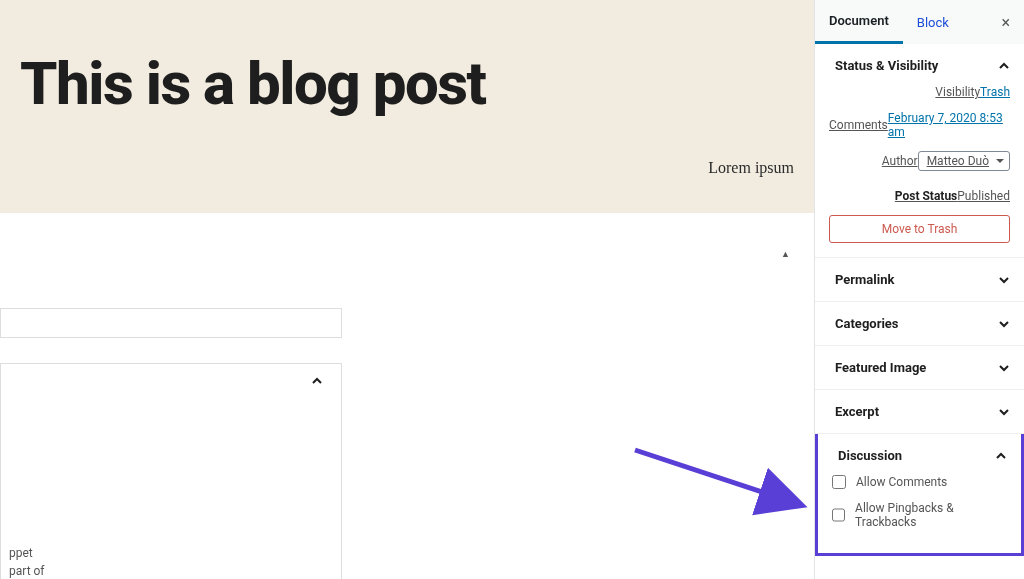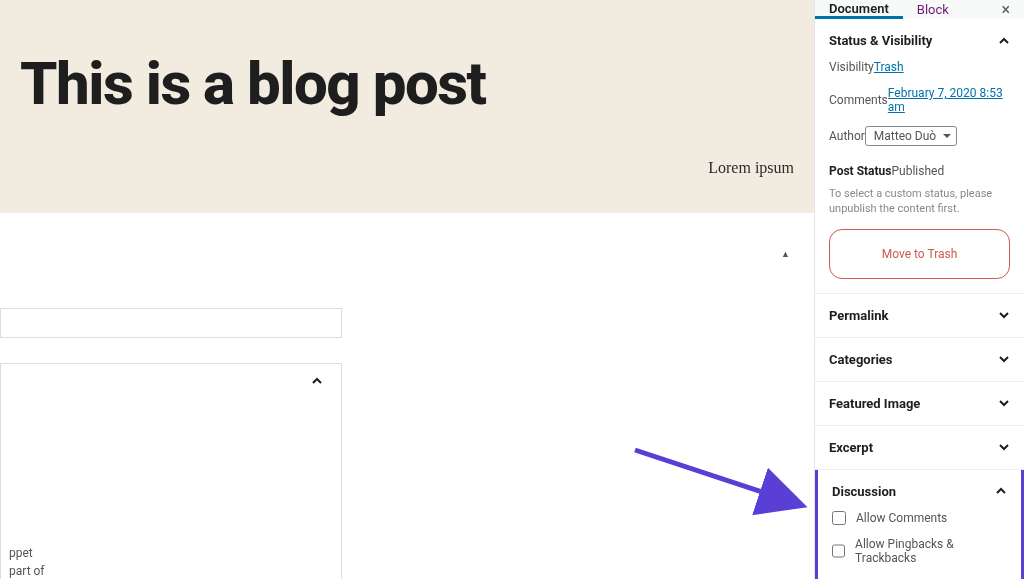--- a/index.html
+++ b/index.html
@@ -10,35 +10,35 @@
   .hero p{margin-top:40px;margin-left:30px;font-size:16px;font-family:Georgia,serif;color:#2b2b2b;text-align:right;}
   .below{position:relative;height:330px;}
   .carethint{position:absolute;top:36px;right:24px;font-size:9px;color:#555;}
   .box1{position:absolute;top:95px;left:0;width:342px;height:30px;border:1px solid #ddd;background:#fff;}
   .box2{position:absolute;top:150px;left:0;width:342px;height:230px;border:1px solid #ddd;background:#fff;padding:10px;}
   .box2 .chev{position:absolute;top:8px;right:18px;}
   .snippet{position:absolute;bottom:12px;left:8px;width:42px;font-size:12px;color:#555;line-height:1.5;}
   .arrow{position:absolute;top:440px;left:630px;width:180px;height:80px;pointer-events:none;}
   .sidebar{width:210px;border-left:1px solid #e2e4e7;display:flex;flex-direction:column;font-size:13px;color:#1e1e1e;background:#fff;}
   .tabs{display:flex;align-items:center;background:#f8f9f9;height:44px;position:relative;}
-  .tab{padding:0 14px;height:100%;display:flex;align-items:center;color:#701a75;cursor:pointer;}
+  .tab{padding:0 14px;height:100%;display:flex;align-items:center;color:#1d4ed8;cursor:pointer;}
   .tab.active{color:#191e23;font-weight:600;border-bottom:3px solid #0073aa;}
   .close{margin-left:auto;padding:0 14px;color:#555;cursor:pointer;font-size:16px;}
   .panel{padding:14px 14px;border-bottom:1px solid #eee;}
   .panel.tight{padding:14px 14px;}
-  .panel-header{display:flex;align-items:center;justify-content:space-between;font-weight:700;font-size:13px;cursor:pointer;}
-  .row{display:flex;justify-content:flex-start;align-items:center;margin-top:12px;font-size:12px;color:#555;}
+  .panel-header{display:flex;align-items:center;justify-content:space-between;font-weight:700;font-size:13px;cursor:pointer;margin-left:6px;}
+  .row{display:flex;justify-content:flex-end;align-items:center;margin-top:12px;font-size:12px;color:#555;text-decoration:underline;}
   .row:first-of-type{margin-top:6px;}
   .link{color:#0073aa;text-decoration:underline;font-size:12px;}
   .chkrow{display:flex;align-items:center;margin-top:12px;font-size:12px;color:#555;}
   .chkrow input{width:14px;height:14px;margin-right:10px;}
   .selectbox{border:1px solid #7e8993;border-radius:3px;padding:2px 20px 2px 8px;font-size:12px;position:relative;background:#fff;}
   .selectbox::after{content:"";position:absolute;right:5px;top:7px;border:4px solid transparent;border-top-color:#555;}
   .note{font-size:11px;color:#888;margin-top:8px;line-height:1.4;}
-  .trash{border:1px solid #cc5a4f;color:#cc5a4f;background:#fff;width:100%;padding:17px 0;margin-top:12px;font-size:12px;border-radius:13px;cursor:pointer;}
+  .trash{border:1px solid #cc5a4f;color:#cc5a4f;background:#fff;width:100%;padding:6px 0;margin-top:12px;font-size:12px;border-radius:3px;cursor:pointer;}
   .chevron{width:12px;height:12px;}
   .discussion-wrap{border:3px solid #5a3fd6;border-top:none;padding-bottom:10px;}
   svg.ico-chev{stroke:#1e1e1e;stroke-width:2;fill:none;}
 </style>
 </head>
 <body>
 
 <div class="editor">
   <div class="hero">
     <h1>This is a blog post</h1>
@@ -92,21 +92,20 @@
       <a class="link">February 7, 2020 8:53 am</a>
     </div>
     <div class="row">
       <span>Author</span>
       <span class="selectbox">Matteo Duò</span>
     </div>
     <div class="row" style="margin-top:18px;">
       <span style="font-weight:700;color:#1e1e1e;">Post Status</span>
       <span>Published</span>
     </div>
-    <div class="note">To select a custom status, please unpublish the content first.</div>
     <button class="trash">Move to Trash</button>
   </div>
 
   <div class="panel tight">
     <div class="panel-header">
       <span>Permalink</span>
       <svg class="ico-chev chevron" viewBox="0 0 12 12">
           <polyline points="2,4 6,8 10,4"></polyline>
         </svg>
     </div>

